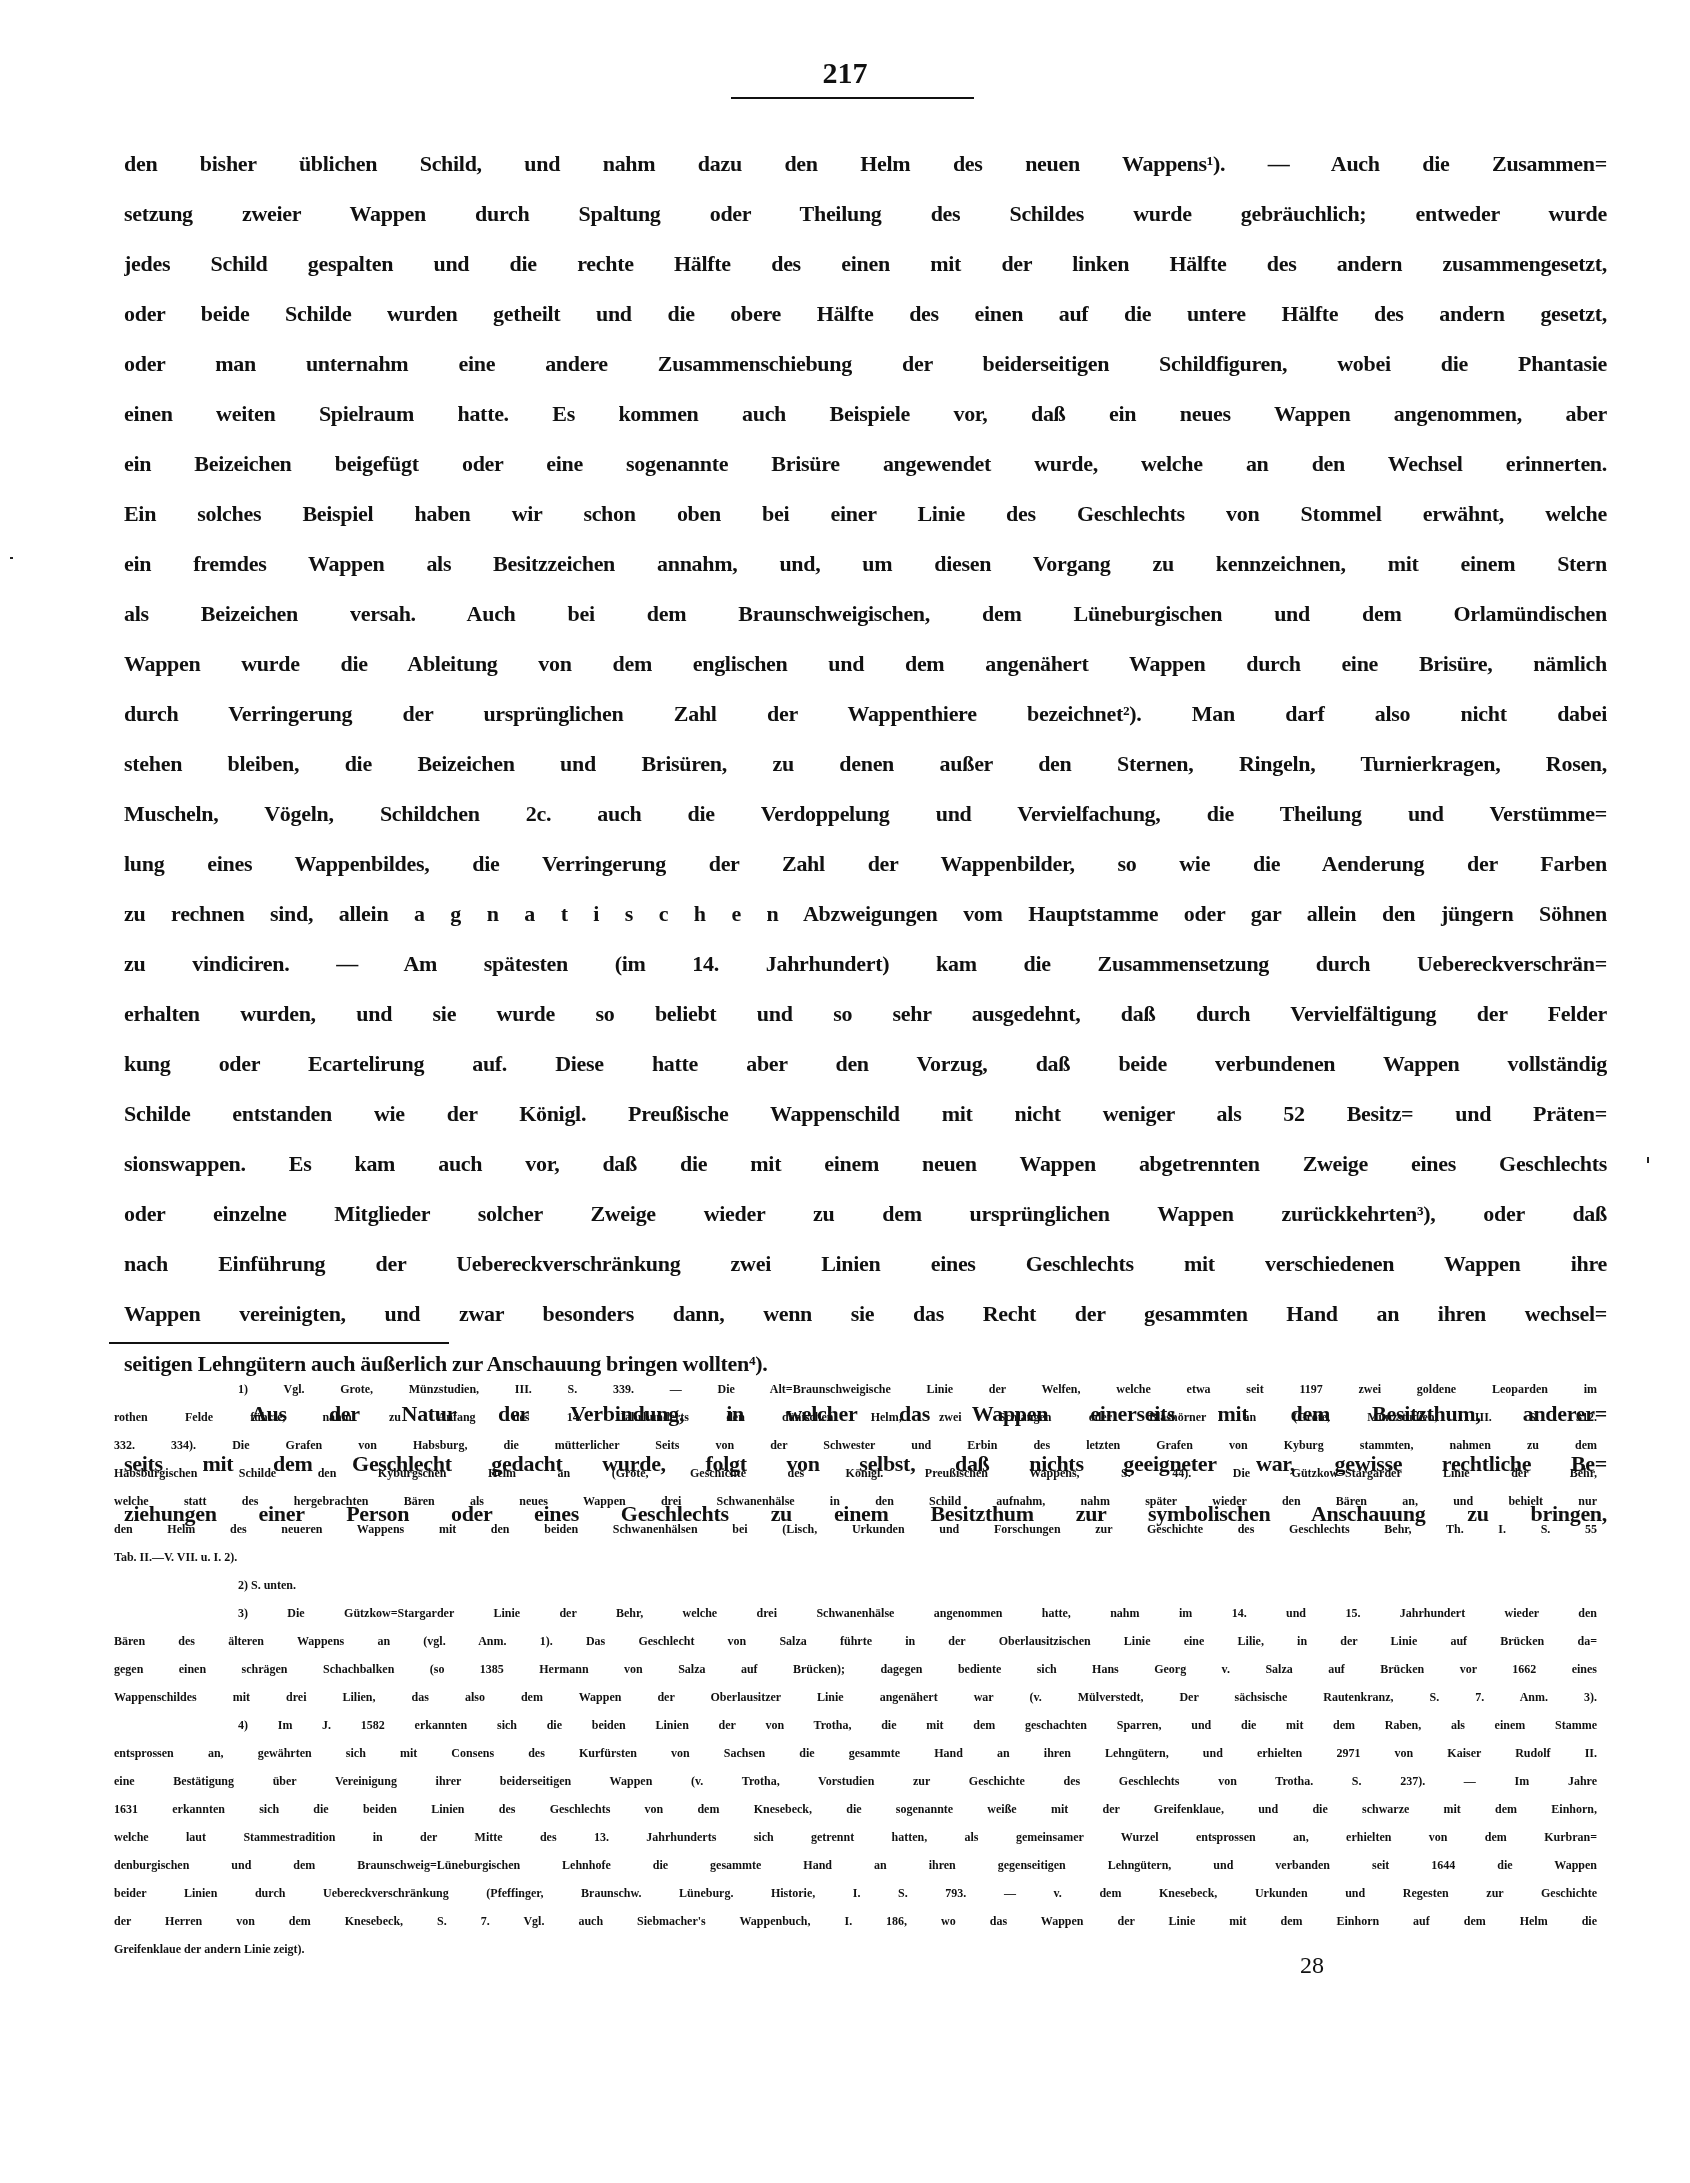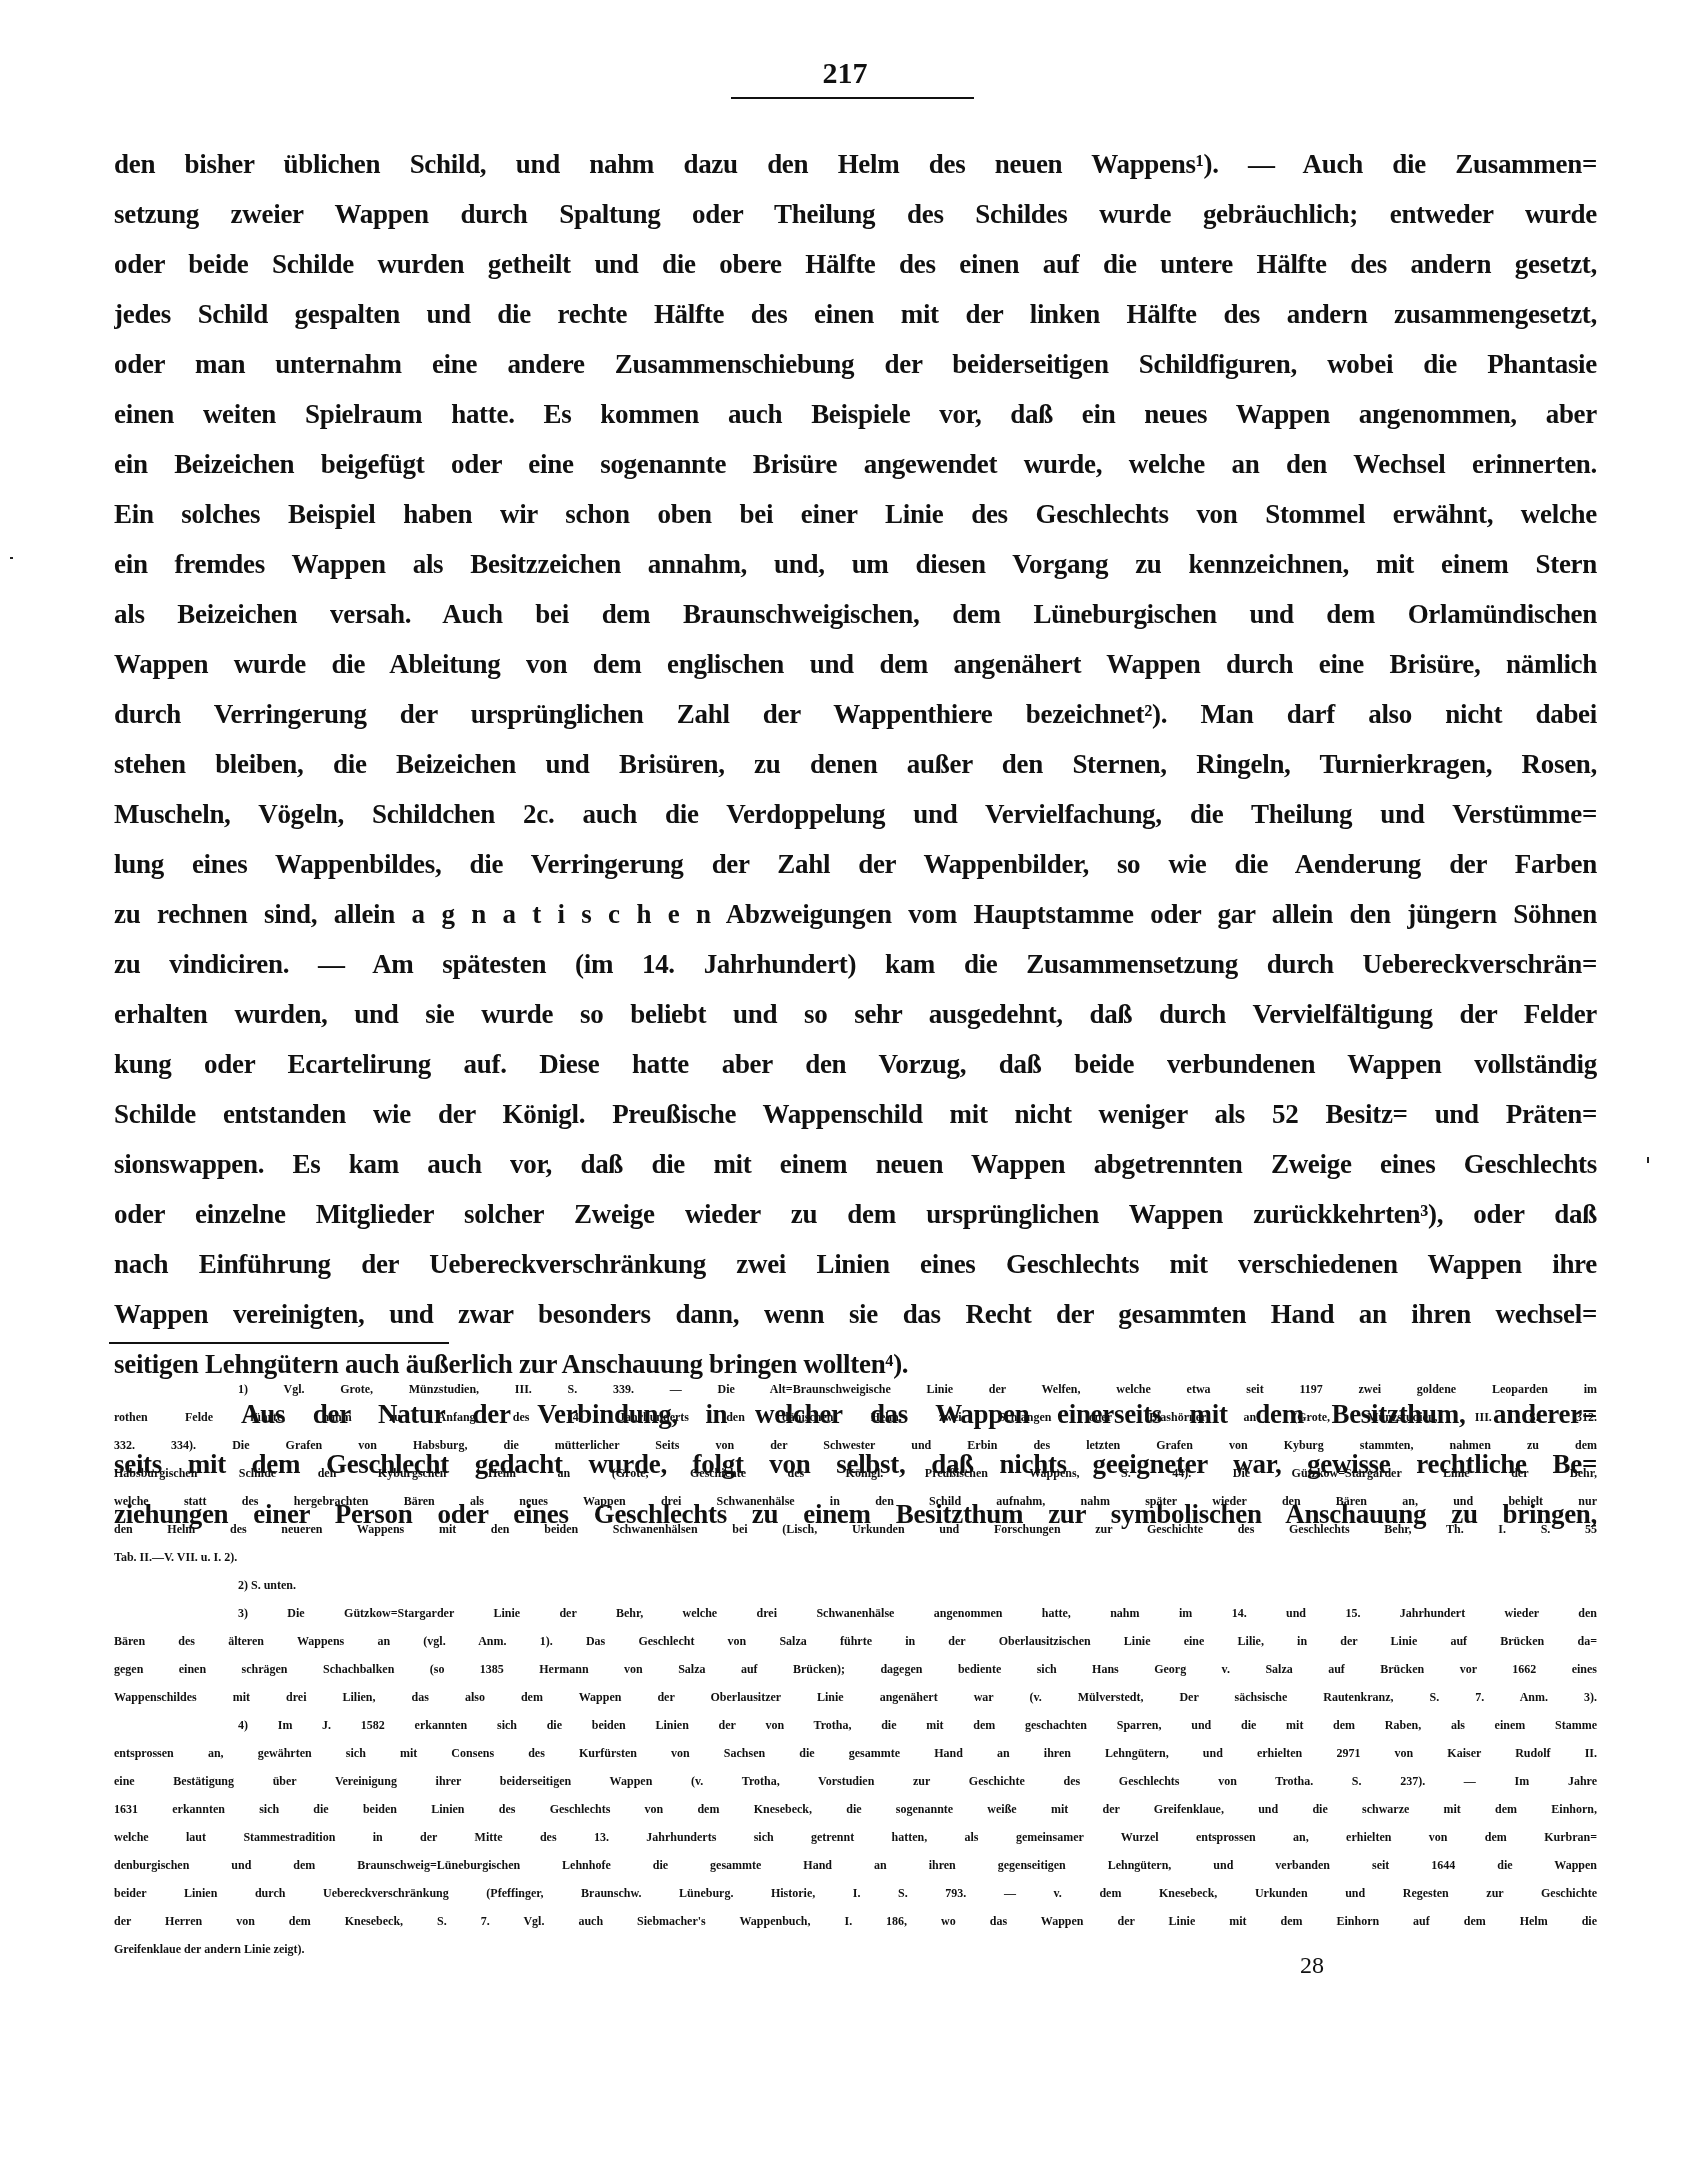--- a/index.html
+++ b/index.html
@@ -10,22 +10,22 @@
   }
   .page-number {
     position: absolute; left: 0; width: 1690px; top: 56px;
     text-align: center; font-size: 30px; font-weight: bold;
     font-family: "Liberation Serif", serif;
   }
   .header-rule {
     position: absolute; left: 731px; top: 97px; width: 243px; height: 2.4px; background: #111;
   }
   .body-text {
-    position: absolute; left: 114px; top: 139px; width: 1483px;
-    font-size: 27px; line-height: 50px; font-weight: bold; letter-spacing: -0.3px;
+    position: absolute; left: 124px; top: 139px; width: 1483px;
+    font-size: 22px; line-height: 50px; font-weight: bold; letter-spacing: -0.3px;
     font-family: "Liberation Serif", serif;
   }
   .line {
     display: block; white-space: nowrap; text-align: justify; text-align-last: justify;
     height: 50px; overflow: hidden;
   }
   .line.last { text-align-last: left; }
   .line.indent { padding-left: 127px; }
   .fn-rule {
     position: absolute; left: 109px; top: 1342px; width: 340px; height: 2.4px; background: #111;
@@ -49,22 +49,22 @@
 </style>
 </head>
 <body>
 
 <div class="page-number">217</div>
 <div class="header-rule"></div>
 
 <div class="body-text">
   <span class="line">den bisher üblichen Schild, und nahm dazu den Helm des neuen Wappens¹). — Auch die Zusammen=</span>
   <span class="line">setzung zweier Wappen durch Spaltung oder Theilung des Schildes wurde gebräuchlich; entweder wurde</span>
+  <span class="line">jedes Schild gespalten und die rechte Hälfte des einen mit der linken Hälfte des andern zusammengesetzt,</span>
   <span class="line">oder beide Schilde wurden getheilt und die obere Hälfte des einen auf die untere Hälfte des andern gesetzt,</span>
-  <span class="line">jedes Schild gespalten und die rechte Hälfte des einen mit der linken Hälfte des andern zusammengesetzt,</span>
   <span class="line">oder man unternahm eine andere Zusammenschiebung der beiderseitigen Schildfiguren, wobei die Phantasie</span>
   <span class="line">einen weiten Spielraum hatte.  Es kommen auch Beispiele vor, daß ein neues Wappen angenommen, aber</span>
   <span class="line">ein Beizeichen beigefügt oder eine sogenannte Brisüre angewendet wurde, welche an den Wechsel erinnerten.</span>
   <span class="line">Ein solches Beispiel haben wir schon oben bei einer Linie des Geschlechts von Stommel erwähnt, welche</span>
   <span class="line">ein fremdes Wappen als Besitzzeichen annahm, und, um diesen Vorgang zu kennzeichnen, mit einem Stern</span>
   <span class="line">als Beizeichen versah.  Auch bei dem Braunschweigischen, dem Lüneburgischen und dem Orlamündischen</span>
   <span class="line">Wappen wurde die Ableitung von dem englischen und dem angenähert Wappen durch eine Brisüre, nämlich</span>
   <span class="line">durch Verringerung der ursprünglichen Zahl der Wappenthiere bezeichnet²).  Man darf also nicht dabei</span>
   <span class="line">stehen bleiben, die Beizeichen und Brisüren, zu denen außer den Sternen, Ringeln, Turnierkragen, Rosen,</span>
   <span class="line">Muscheln, Vögeln, Schildchen 2c. auch die Verdoppelung und Vervielfachung, die Theilung und Verstümme=</span>

